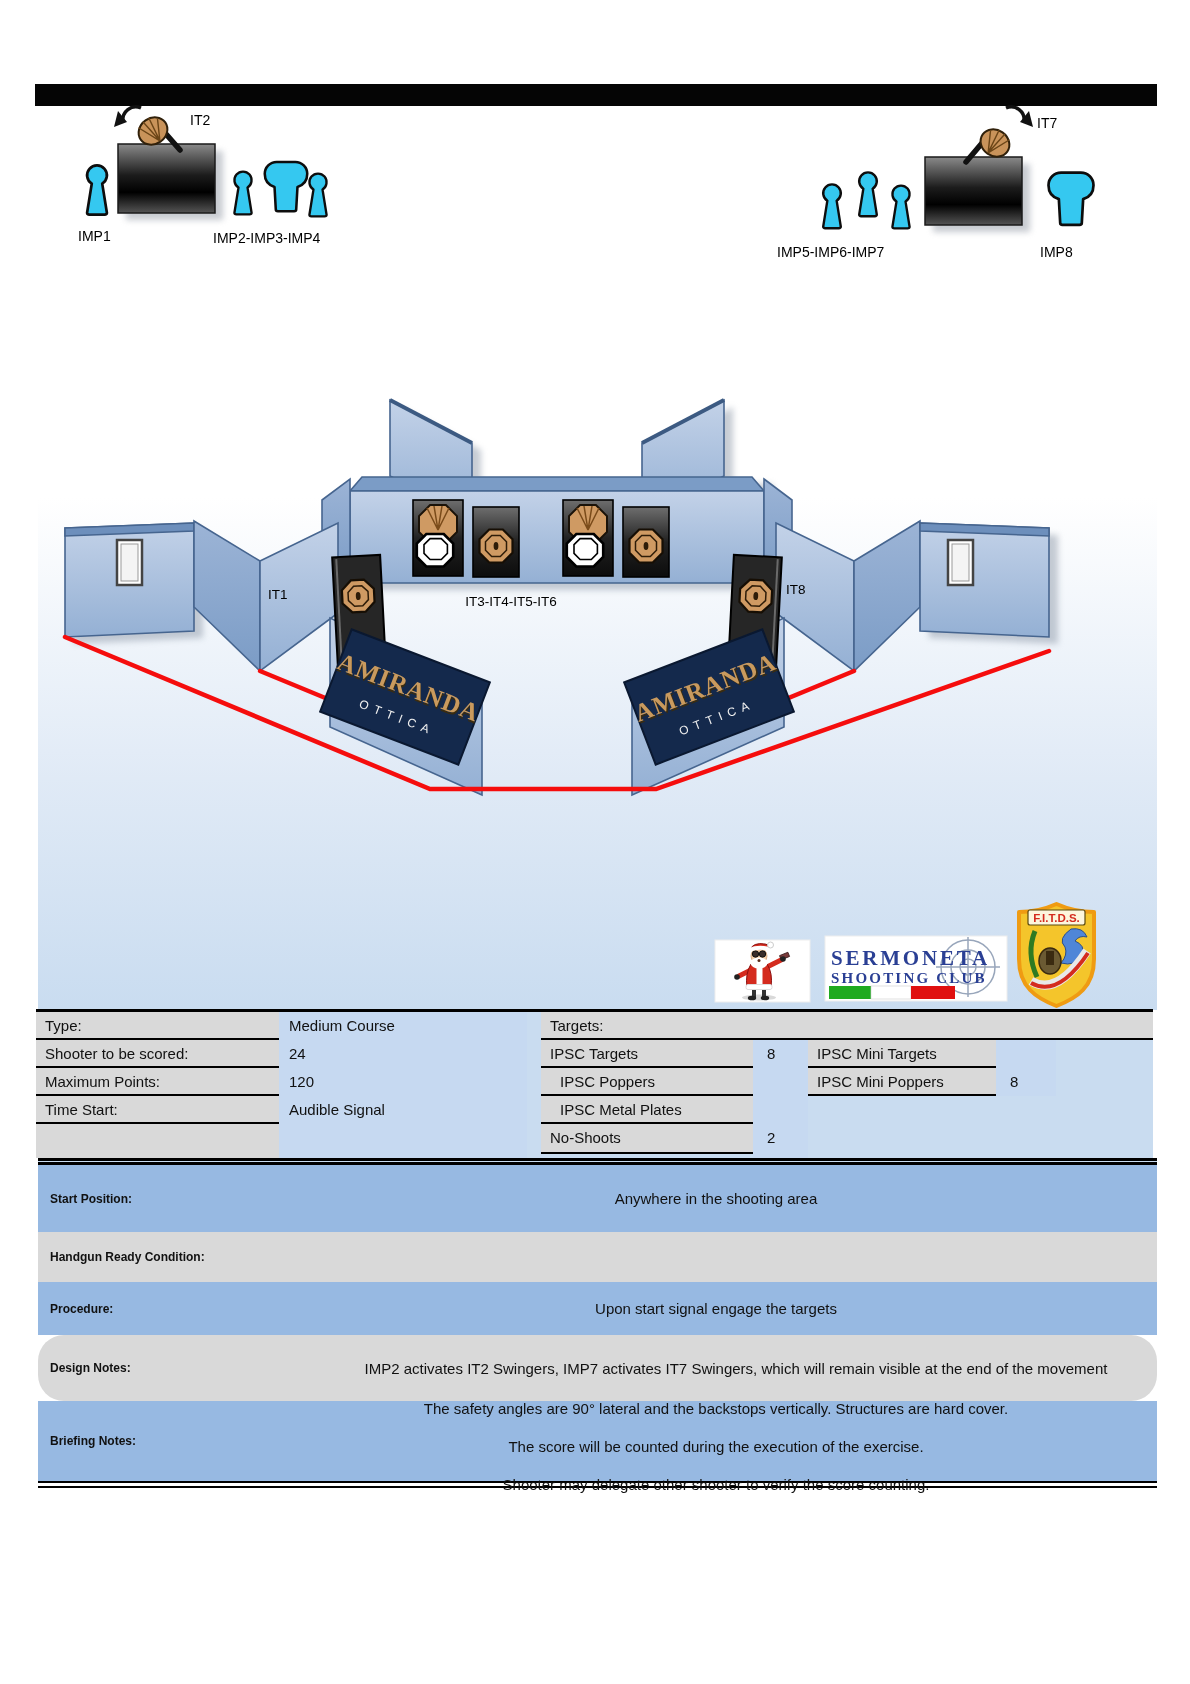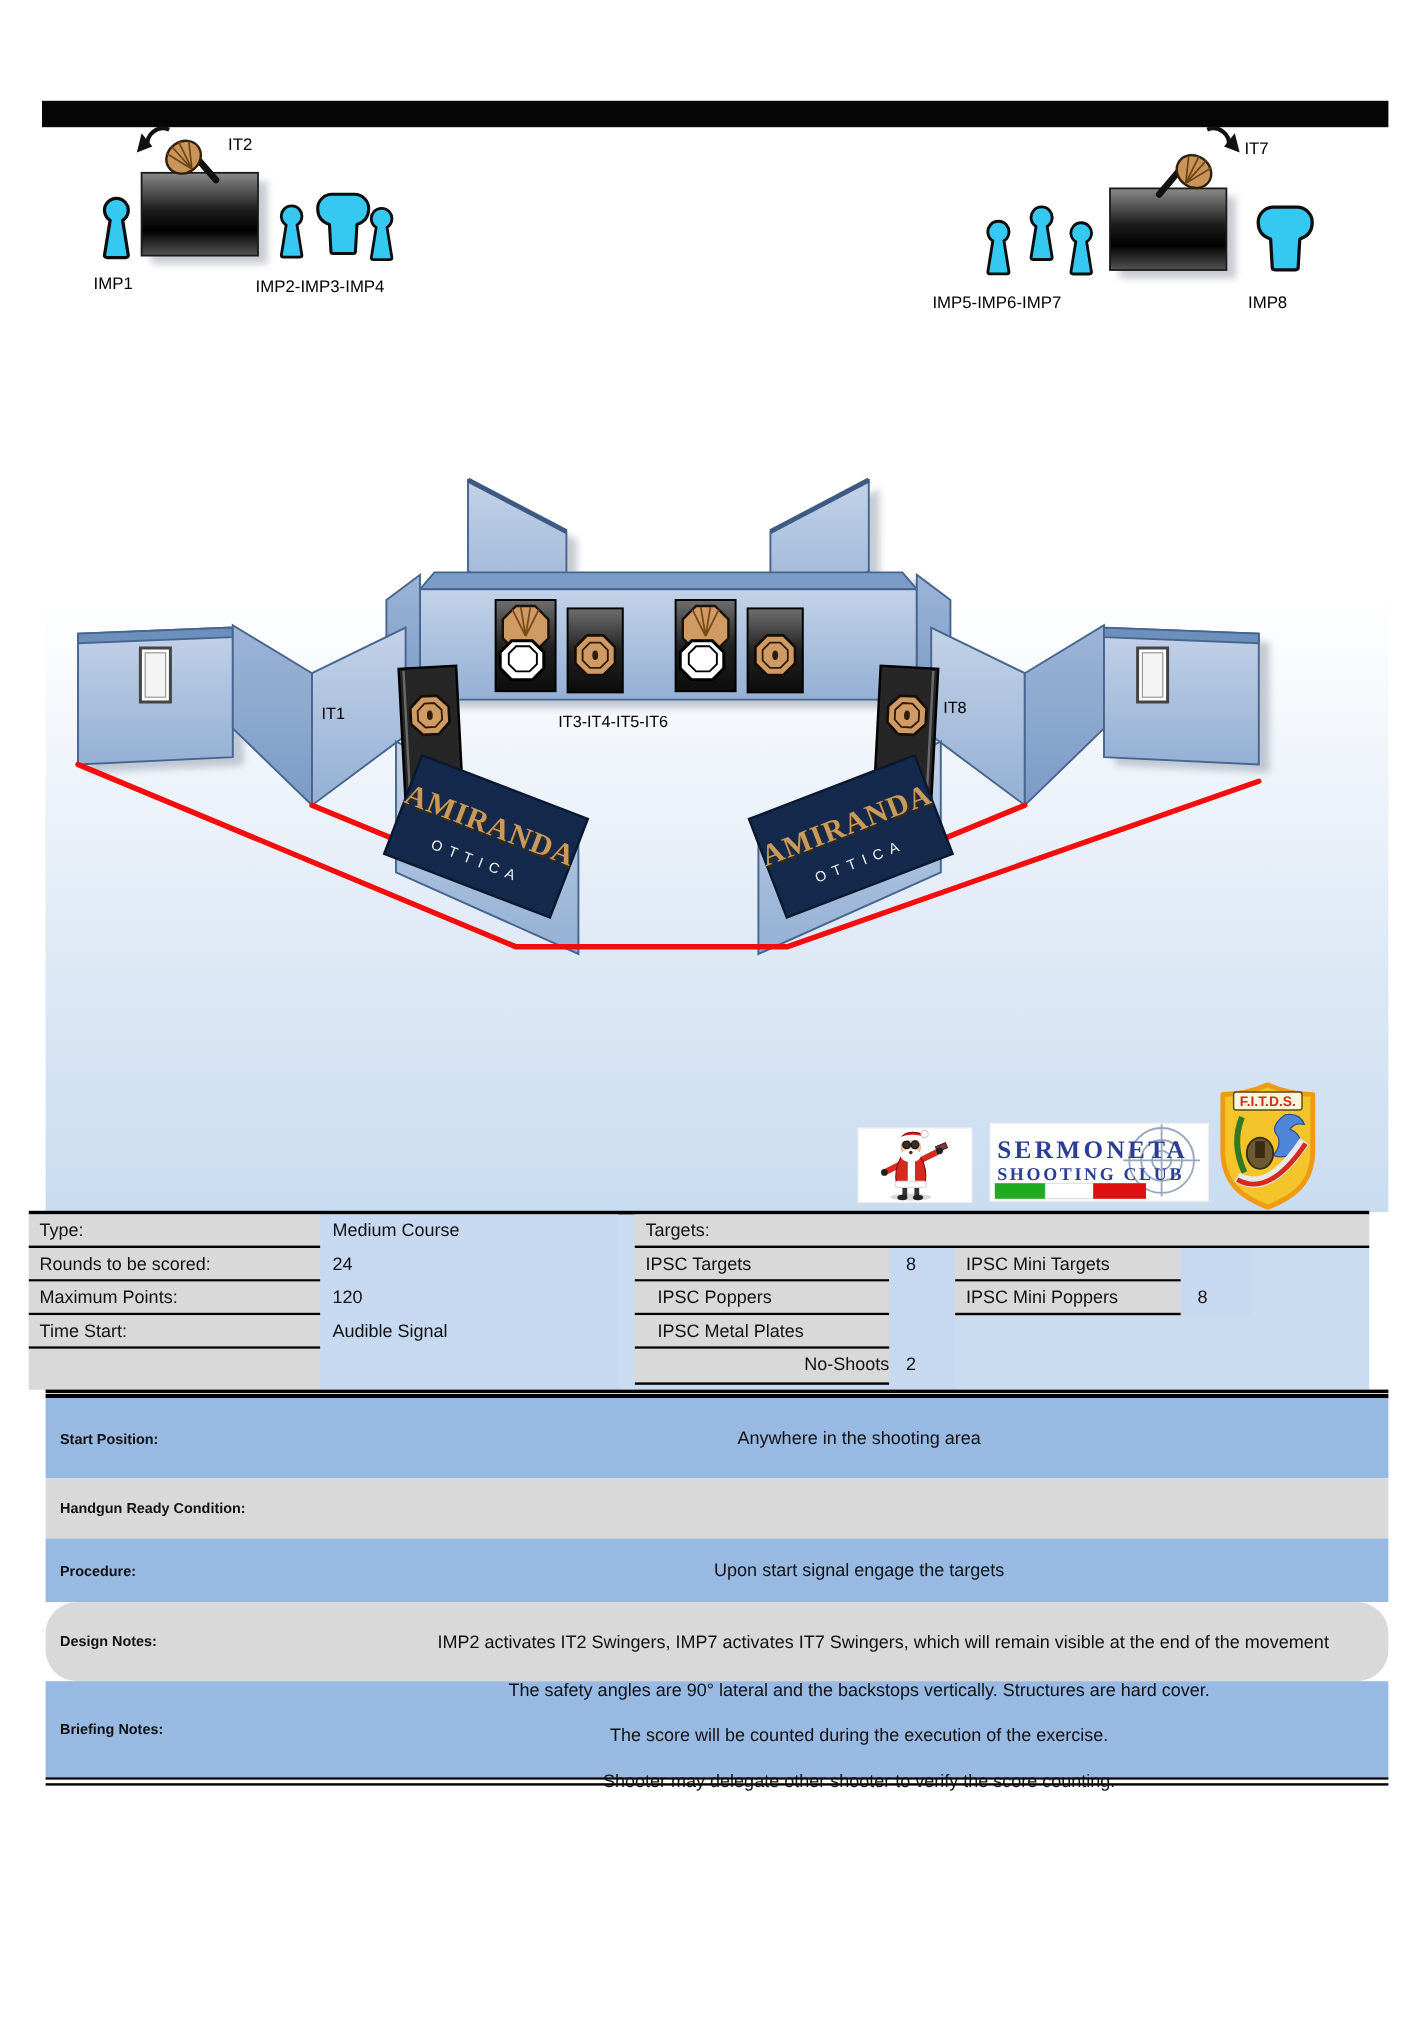--- a/index.html
+++ b/index.html
@@ -2,21 +2,21 @@
 <html><head>
 <meta charset="utf-8">
 <style>
   html,body{margin:0;padding:0;background:#fff;}
   body{width:1190px;height:1684px;position:relative;font-family:"Liberation Sans",sans-serif;color:#111;}
   #scene{position:absolute;left:0;top:0;}
   svg text{font-family:"Liberation Sans",sans-serif;}
   .serif{font-family:"Liberation Serif",serif;}
 
   
-  .tablezone{position:absolute;left:24px;top:1009px;width:1117px;height:149px;
+  .tablezone{position:absolute;left:36px;top:1009px;width:1117px;height:149px;
              background:#c9dcf0;border-top:3px solid #000;box-sizing:border-box;}
   .cell{position:absolute;font-size:15px;line-height:28px;white-space:nowrap;overflow:hidden;}
   .graycell{background:#d9d9d9;border-bottom:2px solid #000;box-sizing:border-box;padding-left:9px;}
   .bluecol{position:absolute;background:#c6d9f1;}
   .val{position:absolute;font-weight:normal;font-size:15px;line-height:28px;padding-left:10px;white-space:nowrap;}
   .num{padding-left:14px;}
   .bigbar{position:absolute;left:38px;top:1158px;width:1119px;height:7px;
           background:linear-gradient(#000 0 3px,#c9dcf0 3px 4px,#000 4px 100%);}
 
   
@@ -276,37 +276,37 @@
     <path d="M16,80 Q42,96 72,50" stroke="#e8e8e8" stroke-width="9" fill="none"></path>
     <path d="M16,82 Q43,97 73,52" stroke="#d42b1e" stroke-width="4" fill="none"></path>
     <ellipse cx="35" cy="60" rx="11" ry="13" fill="#6b5a33" stroke="#3a2a10" stroke-width="1.5"></ellipse>
     <rect x="31" y="50" width="8" height="14" fill="#3a2a10"></rect>
   </g>
 </svg>
 
 <div class="tablezone">
 
   <div class="cell graycell" style="left:0;top:0;width:243px;height:28px;">Type:</div>
-  <div class="cell graycell" style="left:0;top:28px;width:243px;height:28px;">Rounds to be scored:</div>
+  <div class="cell graycell" style="left:0;top:28px;width:243px;height:28px;">Shooter to be scored:</div>
   <div class="cell graycell" style="left:0;top:56px;width:243px;height:28px;">Maximum Points:</div>
   <div class="cell graycell" style="left:0;top:84px;width:243px;height:28px;">Time Start:</div>
   <div class="cell graycell" style="left:0;top:112px;width:243px;height:34px;border-bottom:none;"></div>
 
   <div class="bluecol" style="left:243px;top:0;width:248px;height:146px;">
     <div class="val" style="left:0;top:0;">Medium Course</div>
     <div class="val" style="left:0;top:28px;">24</div>
     <div class="val" style="left:0;top:56px;">120</div>
     <div class="val" style="left:0;top:84px;">Audible Signal</div>
   </div>
 
   <div class="cell graycell" style="left:505px;top:0;width:612px;height:28px;">Targets:</div>
   <div class="cell graycell" style="left:505px;top:28px;width:212px;height:28px;">IPSC Targets</div>
   <div class="cell graycell" style="left:505px;top:56px;width:212px;height:28px;padding-left:19px;">IPSC Poppers</div>
   <div class="cell graycell" style="left:505px;top:84px;width:248px;height:28px;padding-left:19px;">IPSC Metal Plates</div>
-  <div class="cell graycell" style="left:505px;top:112px;width:212px;height:30px;text-align:right;">No-Shoots</div>
+  <div class="cell graycell" style="left:505px;top:112px;width:212px;height:30px;">No-Shoots</div>
   <div class="bluecol" style="left:717px;top:28px;width:55px;height:118px;">
     <div class="val num" style="left:0;top:0;">8</div>
     <div class="val num" style="left:0;top:28px;"></div>
     <div class="val num" style="left:0;top:56px;"></div>
     <div class="val num" style="left:0;top:84px;">2</div>
   </div>
   <div class="cell graycell" style="left:772px;top:28px;width:188px;height:28px;">IPSC Mini Targets</div>
   <div class="cell graycell" style="left:772px;top:56px;width:188px;height:28px;">IPSC Mini Poppers</div>
   <div class="bluecol" style="left:960px;top:28px;width:60px;height:56px;">
     <div class="val num" style="left:0;top:0;"></div>

